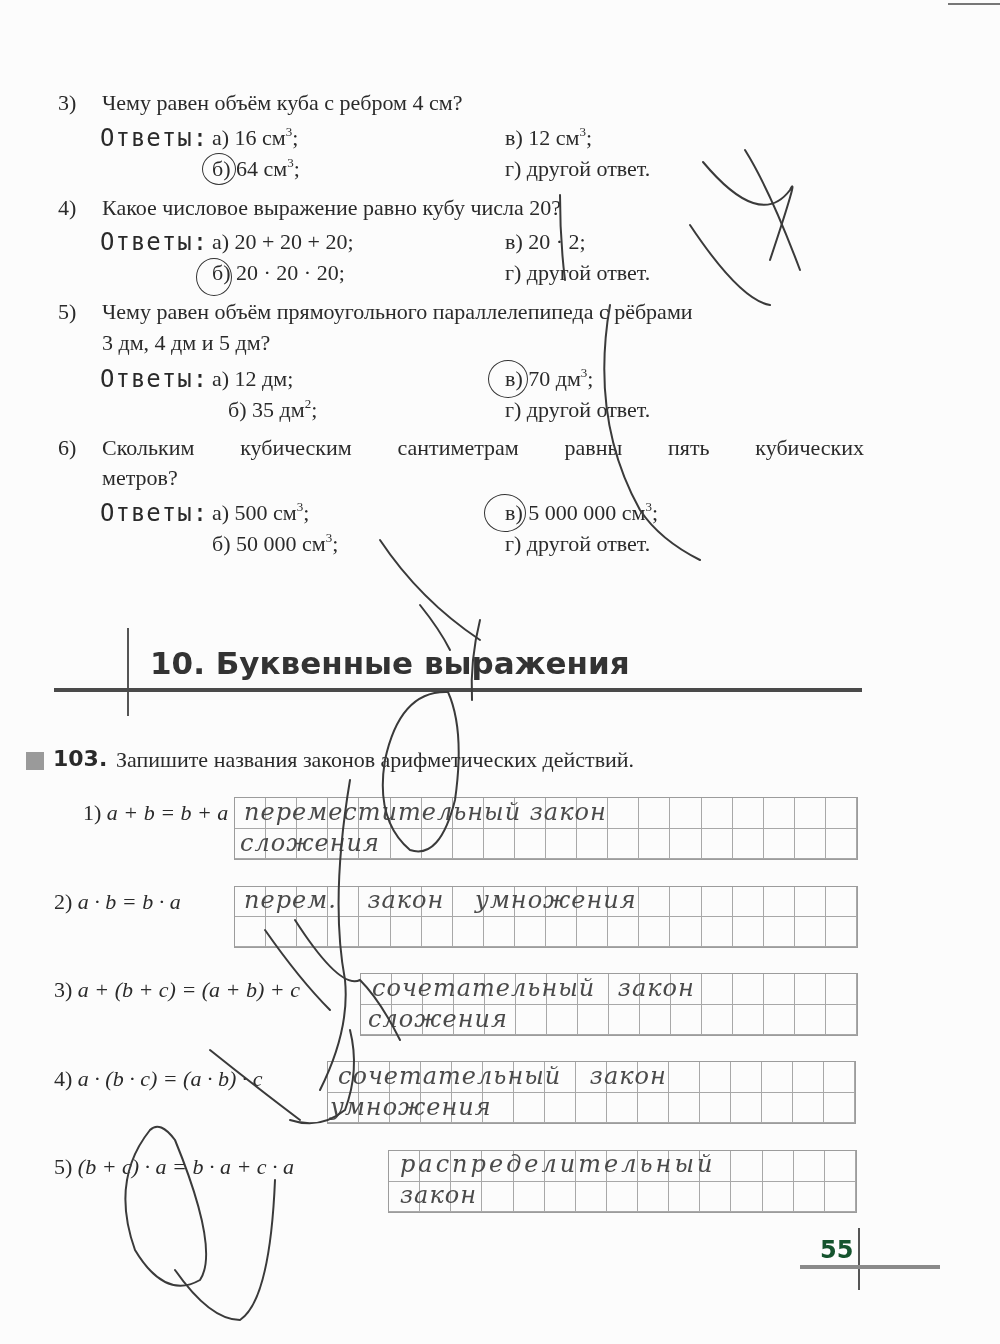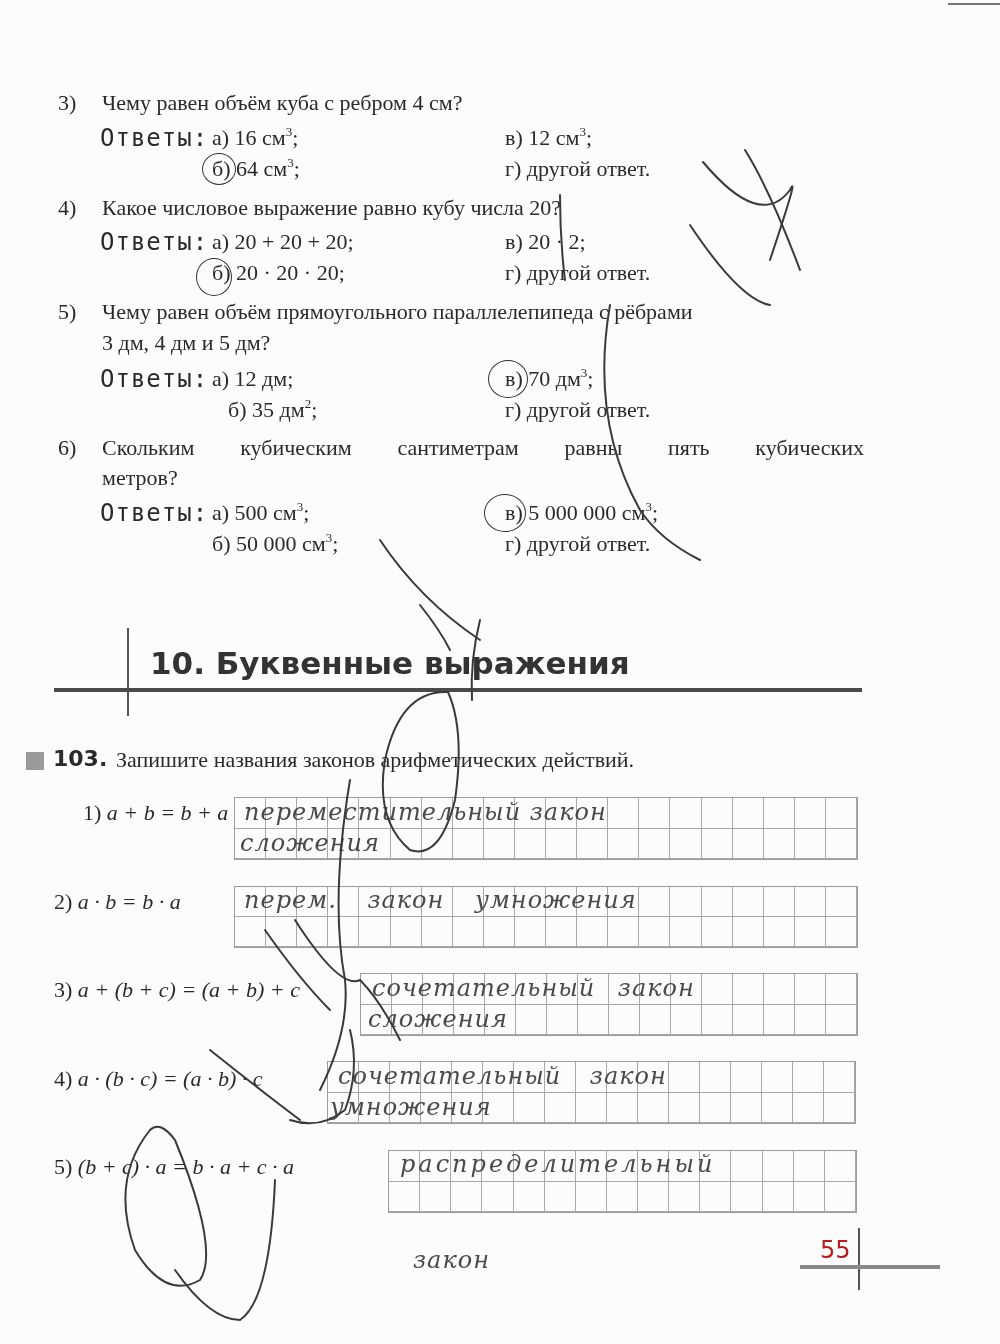--- a/index.html
+++ b/index.html
@@ -14,21 +14,21 @@
   .title { font-family:"DejaVu Sans", sans-serif; font-weight:bold; font-size:31px; color:#333; letter-spacing:0px; }
   .rule { background:#4a4a4a; }
   .vline { background:#555; width:1.5px; }
   .task-marker { width:18px; height:18px; background:#9a9a9a; }
   .task-num { font-family:"DejaVu Sans", sans-serif; font-weight:bold; font-size:22px; }
   .formula { font-family:"Liberation Serif", serif; font-size:22px; font-style:normal; }
   .formula i { font-style:italic; }
   .grid { border:1.5px solid #9c9c9c; box-sizing:border-box; display:grid; }
   .cell { border-right:1px solid #a8a8a8; border-bottom:1px solid #a8a8a8; box-sizing:border-box; }
   .hw { font-family:"DejaVu Serif", serif; font-style:italic; font-size:24px; color:#4a4a4a; white-space:nowrap; letter-spacing:1px; }
-  .pagenum { font-family:"DejaVu Sans", sans-serif; font-weight:normal; font-size:24px; color:#b91c1c; }
+  .pagenum { font-family:"DejaVu Sans", sans-serif; font-weight:bold; font-size:24px; color:#14532d; }
   svg.scribble { position:absolute; left:0; top:0; pointer-events:none; }
 </style>
 </head>
 <body>
 
 <div class="abs q num" style="left:58px;top:88px;">3)</div>
 <div class="abs q" style="left:102px;top:88px;">Чему равен объём куба с ребром 4 см?</div>
 <div class="abs q lbl" style="left:100px;top:123px;">Ответы:</div>
 <div class="abs q" style="left:212px;top:123px;"><span>а)</span> <span>16 см</span><sup>3</sup><span>;</span></div>
 <div class="abs q" style="left:212px;top:154px;"><span>б)</span> <span>64 см</span><sup>3</sup><span>;</span></div>
@@ -269,21 +269,21 @@
     <div class="cell"></div>
     <div class="cell"></div>
     <div class="cell"></div>
     <div class="cell"></div>
     <div class="cell"></div>
     <div class="cell"></div>
     <div class="cell"></div>
     <div class="cell"></div>
   </div>
 <div class="abs hw" style="left:400px;top:1150px;letter-spacing:3px;">распределительный</div>
-<div class="abs hw" style="left:400px;top:1246px;margin-left:13px;">закон</div>
+<div class="abs hw" style="left:400px;top:1181px;">закон</div>
 
 <div class="abs pagenum" style="left:820px;top:1236px;">55</div>
 <div class="abs vline" style="left:858px;top:1228px;height:62px;"></div>
 <div class="abs rule" style="left:800px;top:1265px;width:140px;height:4px;background:#8a8a8a;"></div>
 
 <div class="abs" style="left:948px;top:3px;width:52px;height:2px;background:#777;"></div>
 
 <svg class="scribble" width="1000" height="1344">
   <g fill="none" stroke="#3a3a3a" stroke-width="2" stroke-linecap="round">
     <path d="M703 162 Q760 230 790 190 Q800 170 770 260"></path>

